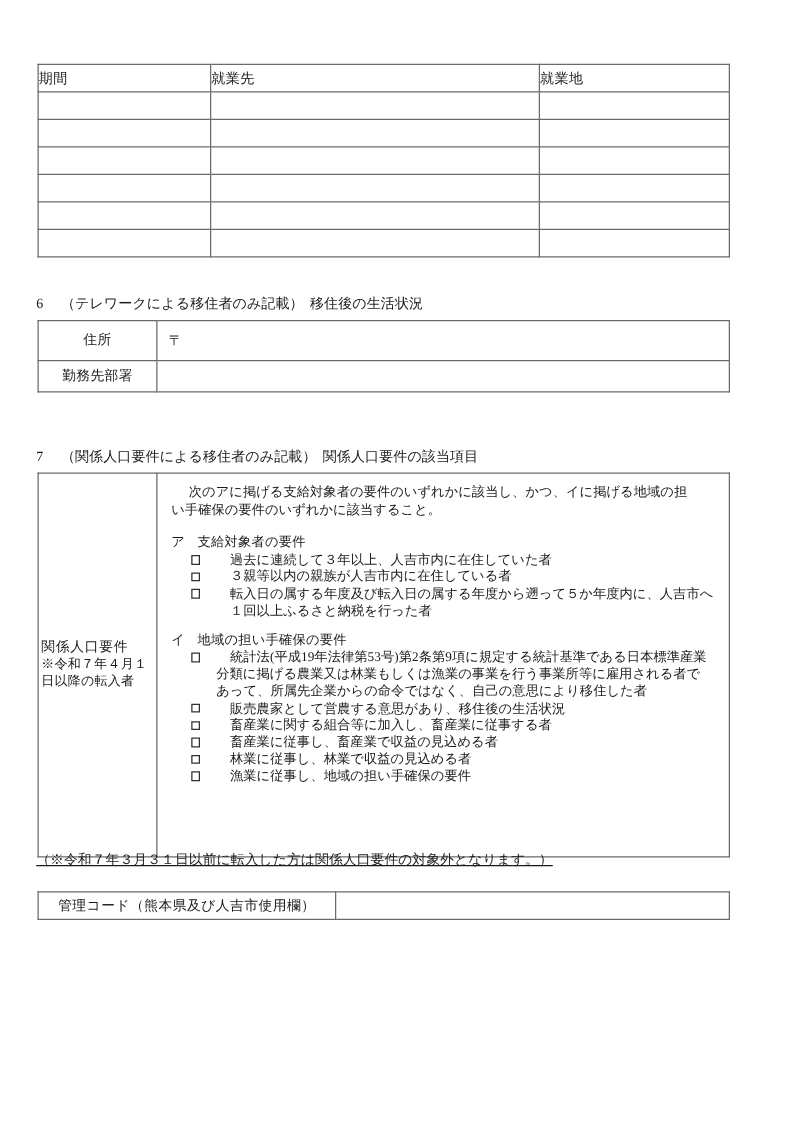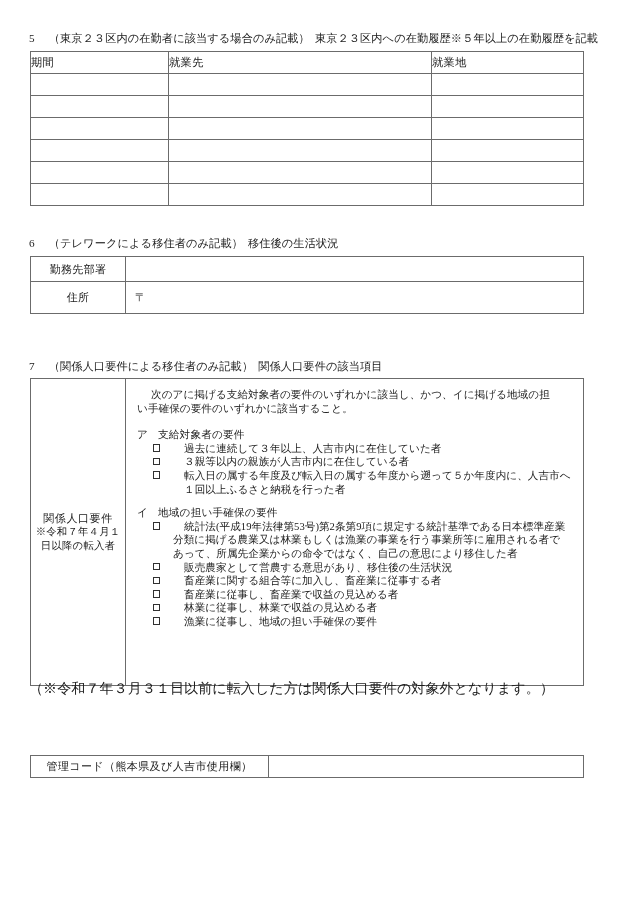--- a/index.html
+++ b/index.html
@@ -107,21 +107,20 @@
   }
 
   
   #tbl-kankei {
     left: 30px;
     top: 378px;
     width: 553px;
   }
   #tbl-kankei td.side {
     width: 95px;
-    text-align: center;
     font-size: 11px;
     line-height: 14px;
     vertical-align: middle;
     padding: 2px;
   }
   #tbl-kankei td.side .side-main {
     display: block;
     letter-spacing: 0.6px;
   }
   #tbl-kankei td.side .side-sub {
@@ -177,50 +176,47 @@
   }
   ul.chk-list li .cont.noind {
     text-indent: 0;
   }
 
   
   #kankei-note {
     position: absolute;
     left: 29px;
     top: 680px;
-    font-size: 14px;
+    font-size: 11px;
     letter-spacing: 0.1px;
     white-space: nowrap;
+    text-decoration: underline;
   }
 
   
   #tbl-admin {
     left: 30px;
     top: 713px;
     width: 553px;
-    margin-top: 42px;
   }
   #tbl-admin td {
     height: 21px;
   }
   #tbl-admin td.code-label {
     width: 238px;
     text-align: center;
     font-size: 11px;
     letter-spacing: 0.4px;
   }
 </style>
 </head>
 <body>
 
 <div class="page">
 
-  <div class="sec-heading" style="top:31px;">
-    <span class="sec-num">5</span><span class="sec-gap-wide"></span><span>（東京２３区内の在勤者に該当する場合のみ記載）</span><span class="sec-gap-narrow"></span><span>東京２３区内への在勤履歴※５年以上の在勤履歴を記載</span>
-  </div>
 
   <table class="form" id="tbl-work-history">
     <colgroup>
       <col style="width:138px;">
       <col style="width:263px;">
       <col style="width:152px;">
     </colgroup>
     <thead>
       <tr>
         <th class="shade cell-center">期間</th>
@@ -266,26 +262,26 @@
     <span class="sec-num">6</span><span class="sec-gap-wide"></span><span>（テレワークによる移住者のみ記載）</span><span class="sec-gap-narrow"></span><span>移住後の生活状況</span>
   </div>
 
   <table class="form" id="tbl-telework">
     <colgroup>
       <col style="width:95px;">
       <col style="width:458px;">
     </colgroup>
     <tbody>
       <tr>
+        <td class="shade lbl r-h2">住所</td>
+        <td class="val r-h2">〒</td>
+      </tr>
+      <tr>
         <td class="shade lbl r-h1">勤務先部署</td>
         <td class="val r-h1"></td>
-      </tr>
-      <tr>
-        <td class="shade lbl r-h2">住所</td>
-        <td class="val r-h2">〒</td>
       </tr>
     </tbody>
   </table>
 
   <div class="sec-heading" style="top:359px;">
     <span class="sec-num">7</span><span class="sec-gap-wide"></span><span>（関係人口要件による移住者のみ記載）</span><span class="sec-gap-narrow"></span><span>関係人口要件の該当項目</span>
   </div>
 
   <table class="form" id="tbl-kankei">
     <colgroup>

